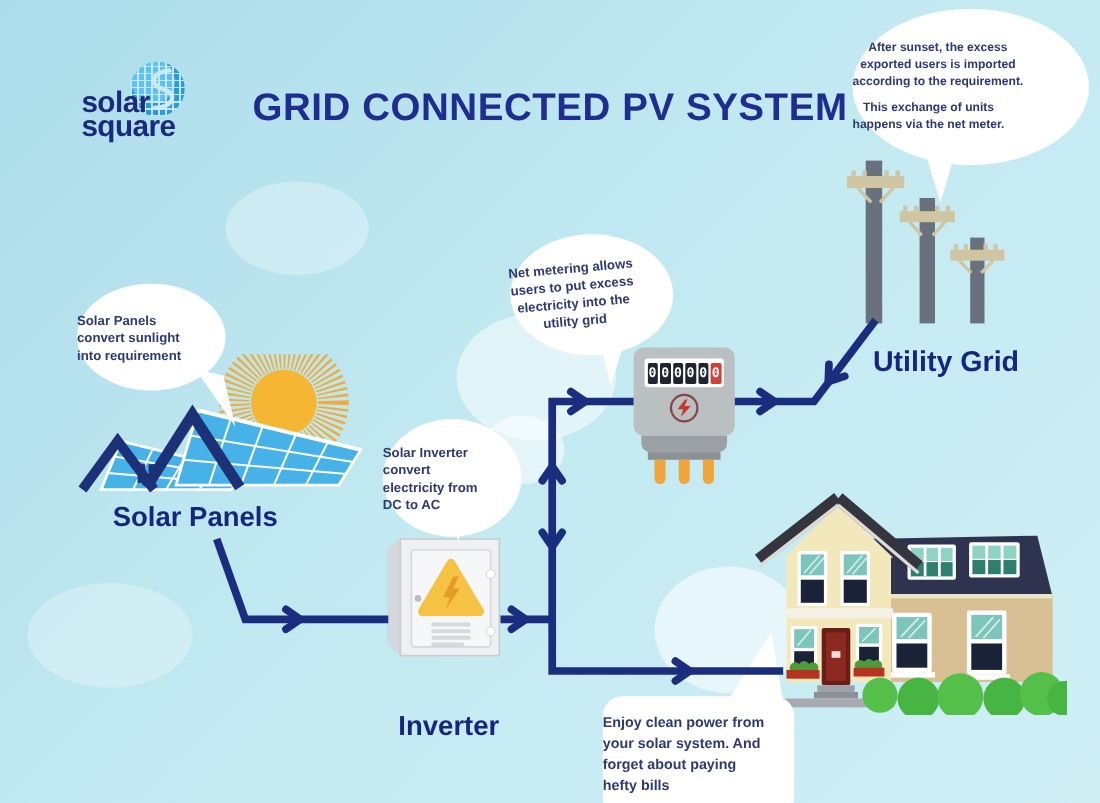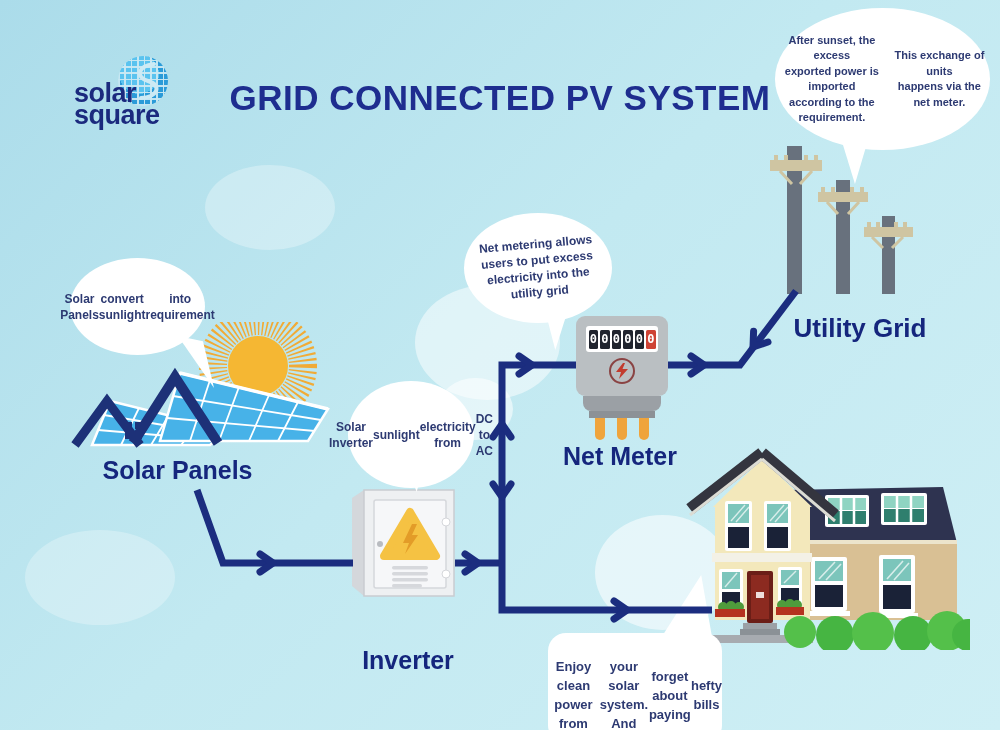--- a/index.html
+++ b/index.html
@@ -26,21 +26,21 @@
   
   .lbl{position:absolute;font-weight:800;color:#15267d;text-align:center;z-index:6;}
   #lbl-solar{left:95px;top:456px;width:165px;font-size:25px;}
   #lbl-inverter{left:343px;top:646px;width:130px;font-size:25px;}
   #lbl-meter{left:545px;top:442px;width:150px;font-size:25px;}
   #lbl-grid{left:780px;top:313px;width:160px;font-size:26px;}
   #lbl-home{left:790px;top:648px;width:130px;font-size:30px;color:#2b4fae;}
 
   
   .bubble{position:absolute;background:#fff;border-radius:50%;z-index:5;
-    display:flex;flex-direction:row;justify-content:center;align-items:center;
+    display:flex;flex-direction:column;justify-content:center;align-items:flex-start;
     text-align:center;color:#2d3a72;font-weight:700;font-size:12px;line-height:16px;}
   .tail{position:absolute;background:#fff;z-index:4;}
   #bub-sunset{left:775px;top:8px;width:215px;height:142px;font-size:11px;line-height:15.5px;}
   #bub-sunset .para{margin:4px 0;}
   #tail-sunset{left:830px;top:128px;width:52px;height:56px;
     clip-path:polygon(15% 0,80% 0,48% 100%);}
   #bub-netmeter{left:464px;top:213px;width:148px;height:110px;}
   #bub-netmeter .rot{transform:rotate(-5deg);}
   #tail-netmeter{left:538px;top:308px;width:36px;height:42px;
     clip-path:polygon(18% 0,85% 0,48% 100%);}
@@ -292,21 +292,21 @@
       <circle cx="228" cy="190" r="19" fill="#46b542"></circle>
       <circle cx="262" cy="186" r="20" fill="#54c04a"></circle>
       <circle cx="283" cy="190" r="16" fill="#46b542"></circle>
     </g>
   </svg>
 
   <div class="tail" id="tail-sunset"></div>
   <div class="bubble" id="bub-sunset">
     <div class="para">
       <div>After sunset, the excess</div>
-      <div>exported power is imported</div>
+      <div>exported users is imported</div>
       <div>according to the requirement.</div>
     </div>
     <div class="para">
       <div>This exchange of units</div>
       <div>happens via the net meter.</div>
     </div>
   </div>
 
   <div class="tail" id="tail-netmeter"></div>
   <div class="bubble" id="bub-netmeter">
@@ -321,36 +321,35 @@
   <div class="tail" id="tail-solar"></div>
   <div class="bubble" id="bub-solar">
     <div>Solar Panels</div>
     <div>convert sunlight</div>
     <div>into requirement</div>
   </div>
 
   <div class="tail" id="tail-inverter"></div>
   <div class="bubble" id="bub-inverter">
     <div>Solar Inverter</div>
-    <div>sunlight</div>
+    <div>convert</div>
     <div>electricity from</div>
     <div>DC to AC</div>
   </div>
 
   <div class="tail" id="tail-home"></div>
   <div class="bubble" id="bub-home">
     <div>Enjoy clean power from</div>
     <div>your solar system. And</div>
     <div>forget about paying</div>
     <div>hefty bills</div>
   </div>
 
   <div class="lbl" id="lbl-solar">Solar Panels</div>
   <div class="lbl" id="lbl-inverter">Inverter</div>
-  <div class="lbl" id="lbl-meter">Net Meter</div>
   <div class="lbl" id="lbl-grid">Utility Grid</div>
 
   <svg id="connectors" width="1000" height="730" viewBox="0 0 1000 730">
     <g stroke="#1b2d7f" stroke-width="7" fill="none">
       <path d="M197,490 L223,563 L353,563"></path>
       <path d="M455,563 L502,563"></path>
       <path d="M712,610 L502,610 L502,365 L576,365"></path>
       <path d="M668,365 L740,365 L796,291"></path>
     </g>
     <g stroke="#1b2d7f" stroke-width="7" fill="none" stroke-linecap="round" stroke-linejoin="round">

